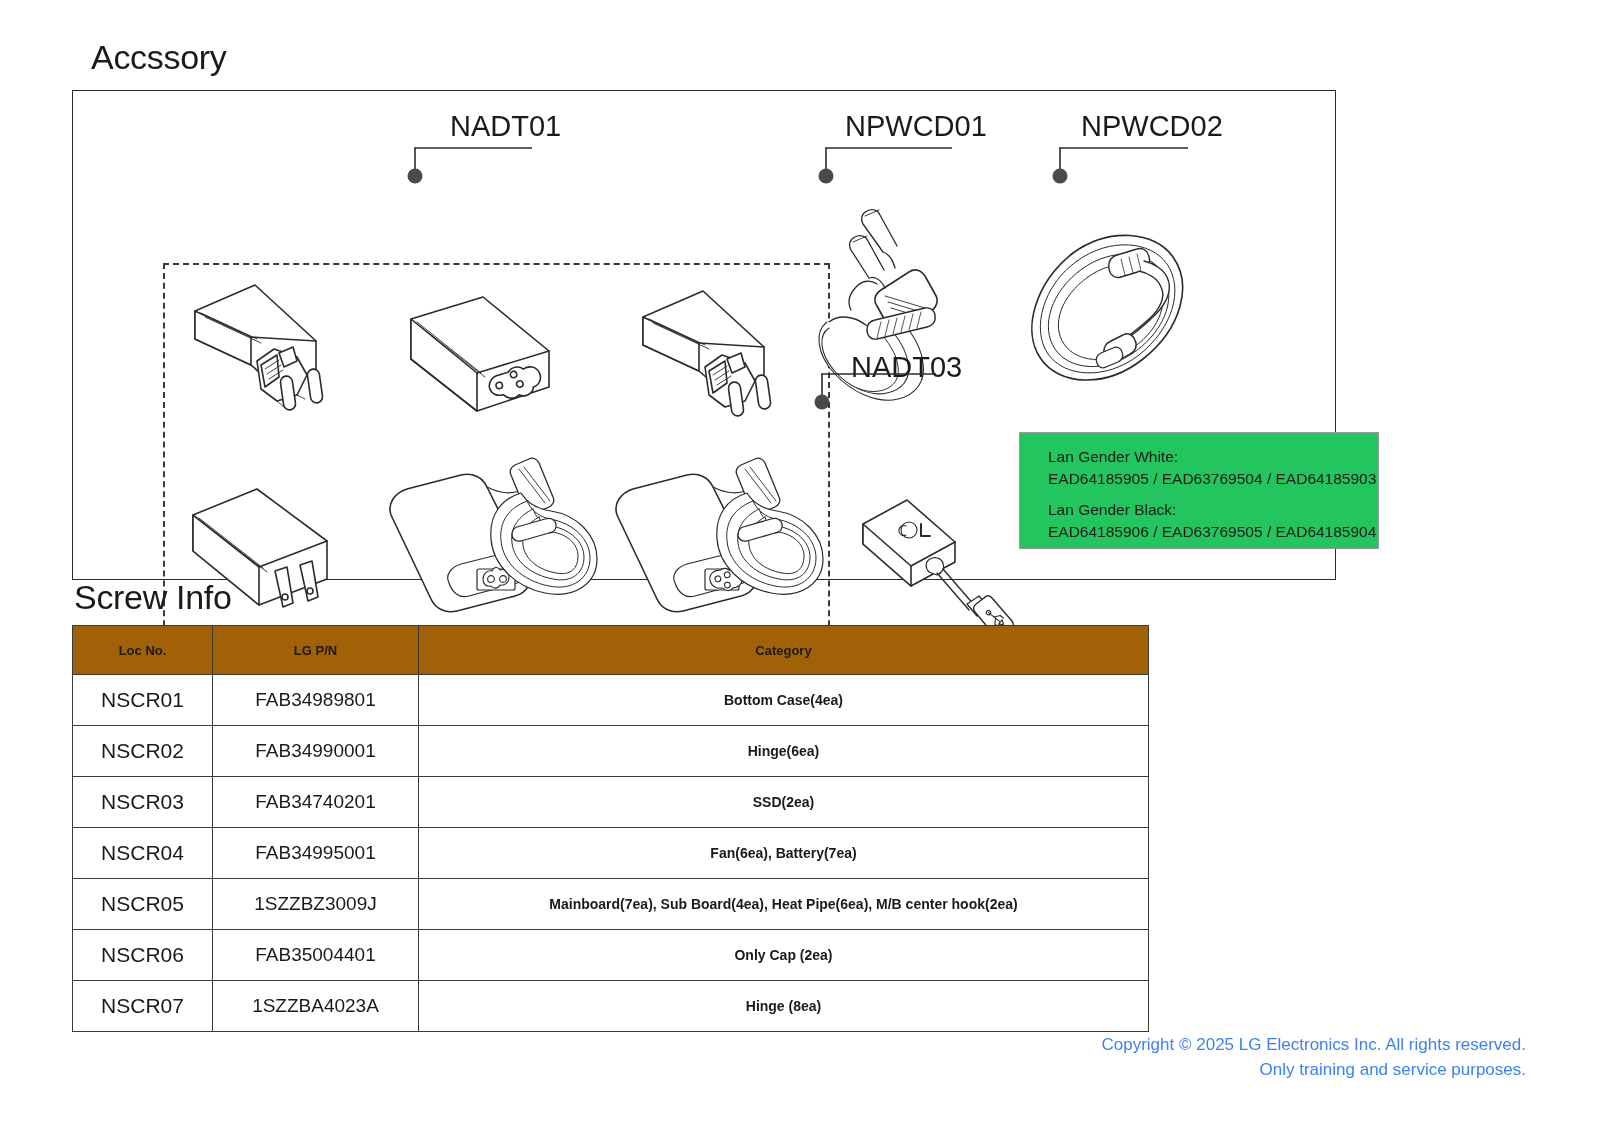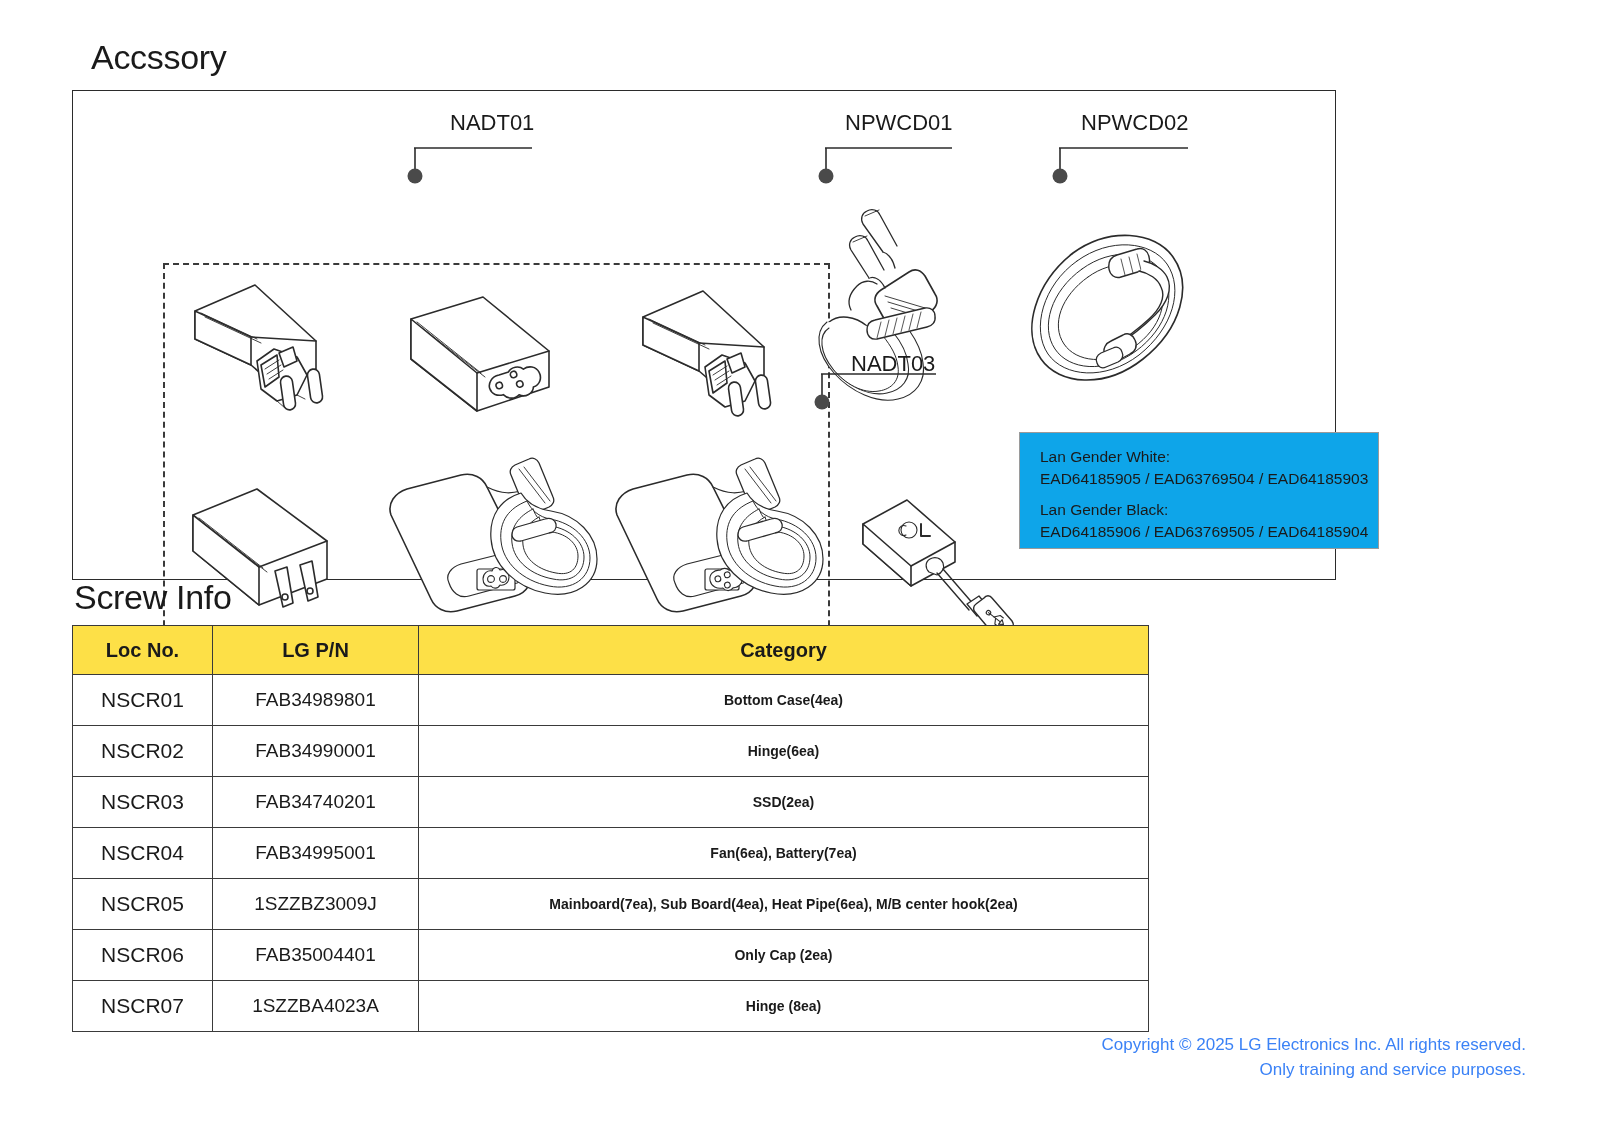--- a/index.html
+++ b/index.html
@@ -48,42 +48,42 @@
     border: 2px dashed #3a3a3a;
     box-sizing: border-box;
   }
 
   
   .callout {
     position: absolute;
   }
   .callout .label {
     position: absolute;
-    font-size: 22px;
+    font-size: 29px;
     white-space: nowrap;
     color: #1a1a1a;
     line-height: 1;
   }
   .callout svg { position: absolute; left: 0; top: 0; overflow: visible; }
 
   
   .illus { position: absolute; }
   .illus svg { display: block; overflow: visible; }
 
   
   #lan-gender-box {
     position: absolute;
     left: 946px;
     top: 341px;
     width: 360px;
     height: 117px;
     border: 1px solid #9a9a9a;
     box-sizing: border-box;
-    padding: 13px 0 0 20px;
-    background: #0ea5e9;
+    padding: 13px 0 0 28px;
+    background: #22c55e;
   }
   #lan-gender-box .note-line {
     font-size: 15.5px;
     line-height: 22px;
     color: #1a1a1a;
     white-space: nowrap;
   }
   #lan-gender-box .note-gap { height: 9px; }
 
   
@@ -95,23 +95,23 @@
     border-collapse: collapse;
     table-layout: fixed;
   }
   #screw-table th, #screw-table td {
     border: 1.7px solid #3a3a3a;
     text-align: center;
     vertical-align: middle;
     color: #1a1a1a;
   }
   #screw-table thead th {
-    background: #fde047;
+    background: #a16207;
     height: 46px;
-    font-size: 20px;
+    font-size: 13px;
     font-weight: bold;
   }
   #screw-table tbody td { height: 48px; }
   #screw-table .col-loc  { width: 140px; }
   #screw-table .col-pn   { width: 206px; }
   #screw-table .col-cat  { width: 730px; }
   .cell-loc { font-size: 21px; font-weight: 400; margin-top: 12px; }
   .cell-pn  { font-size: 19px; font-weight: 400; }
   .cell-cat { font-size: 14px; font-weight: bold; margin-top: 20px; }
 

